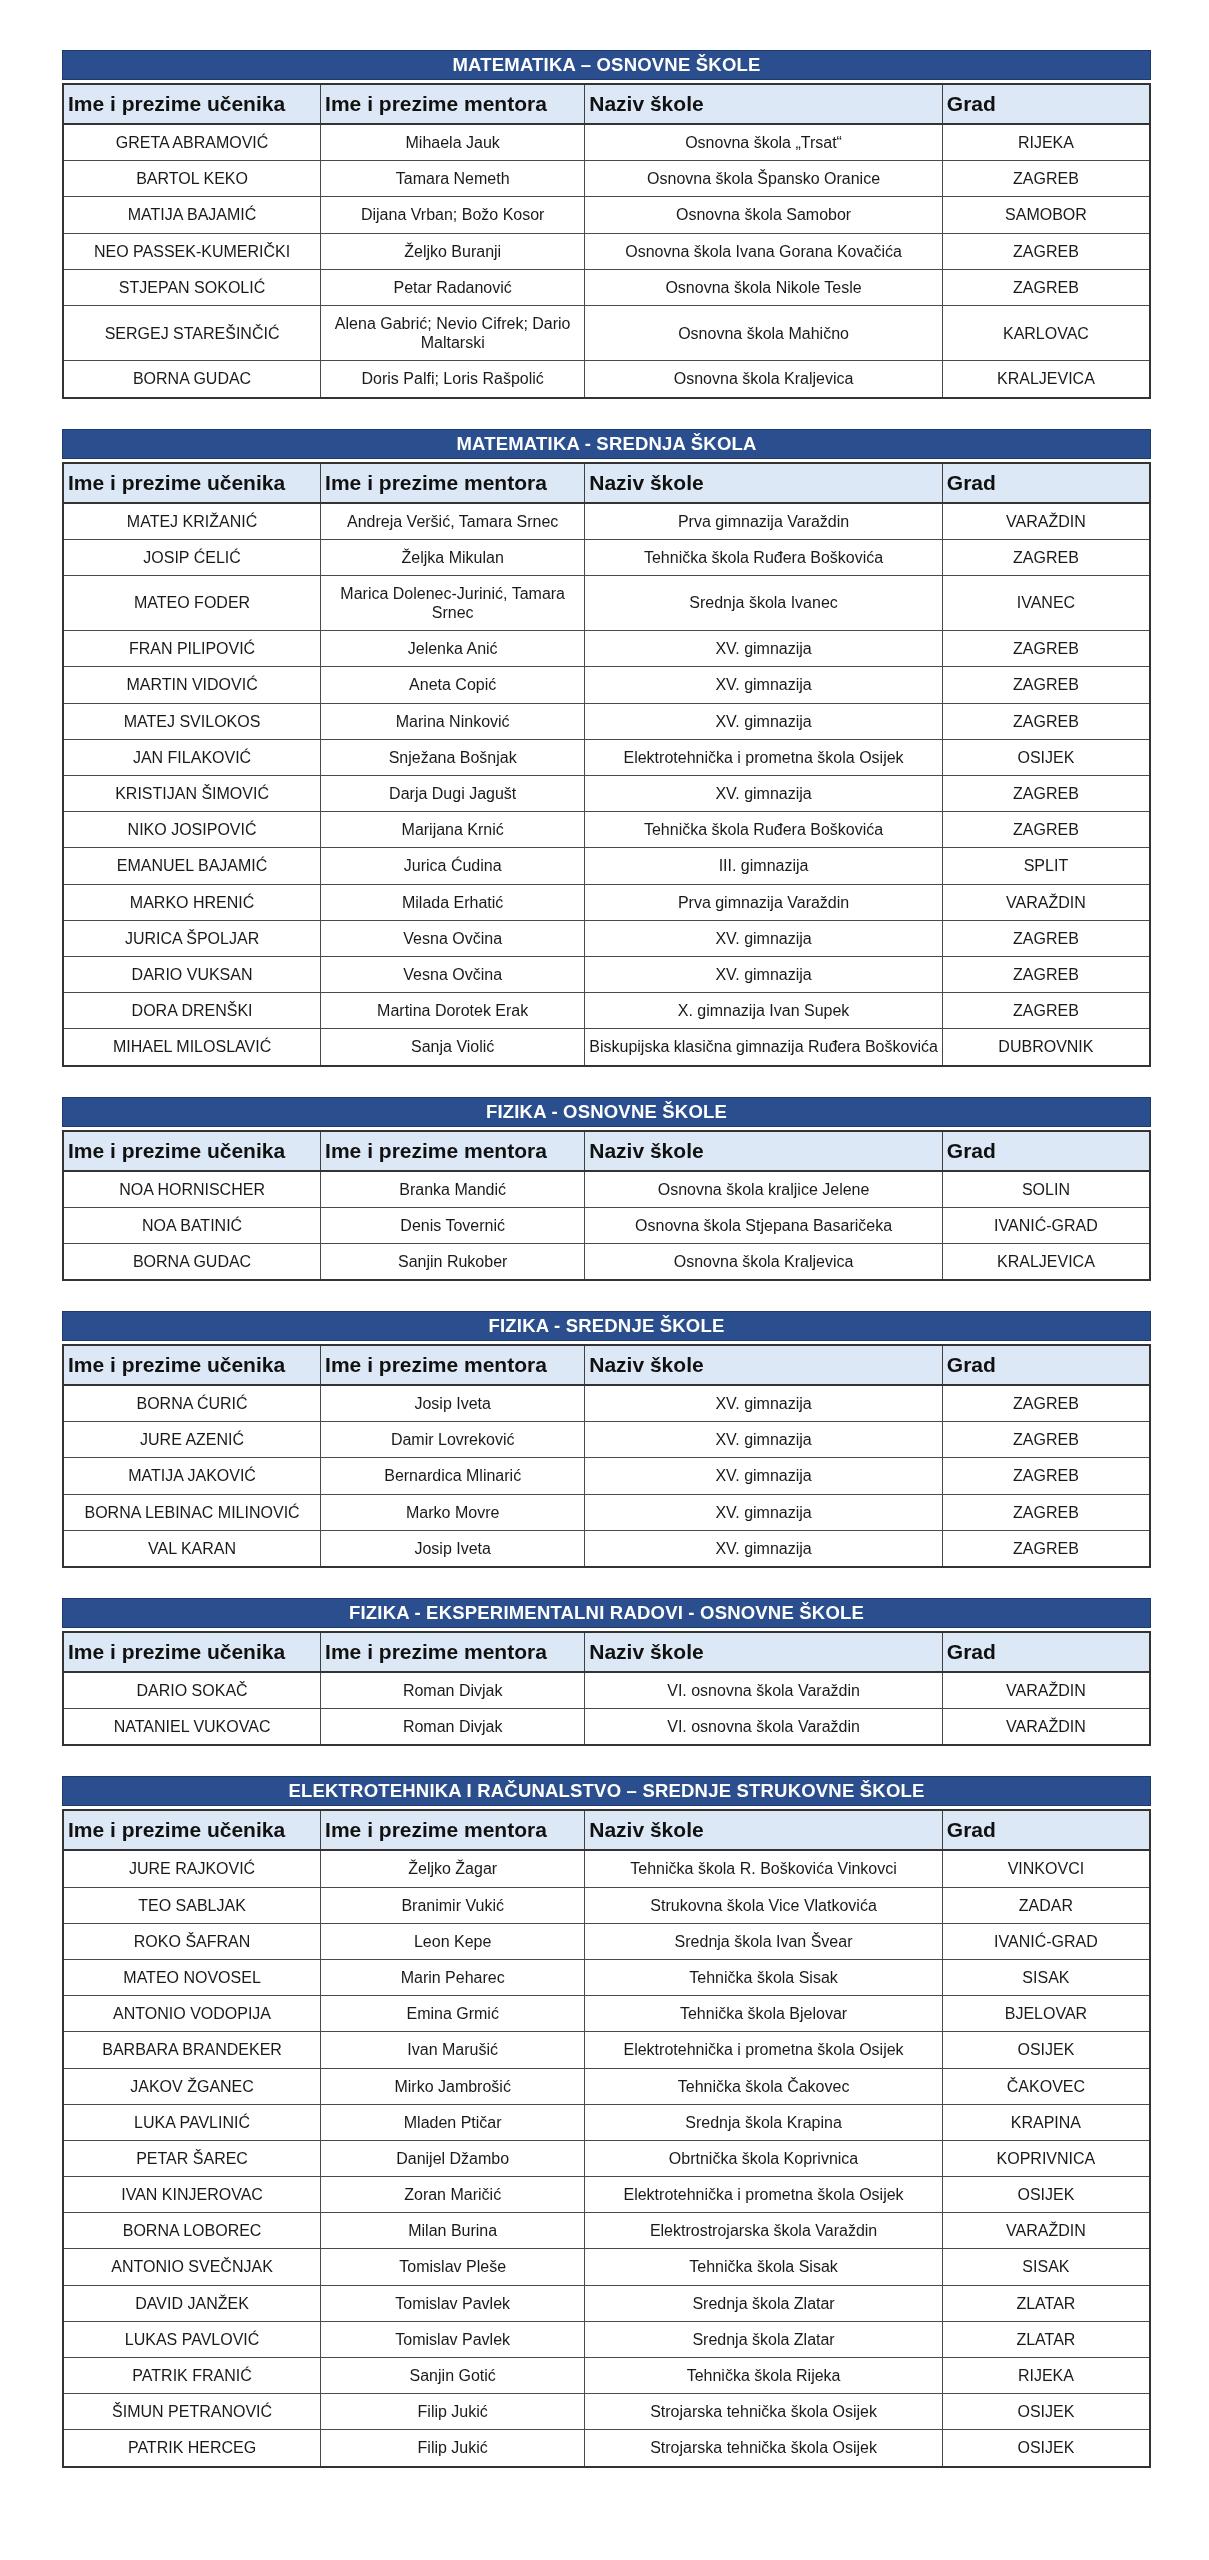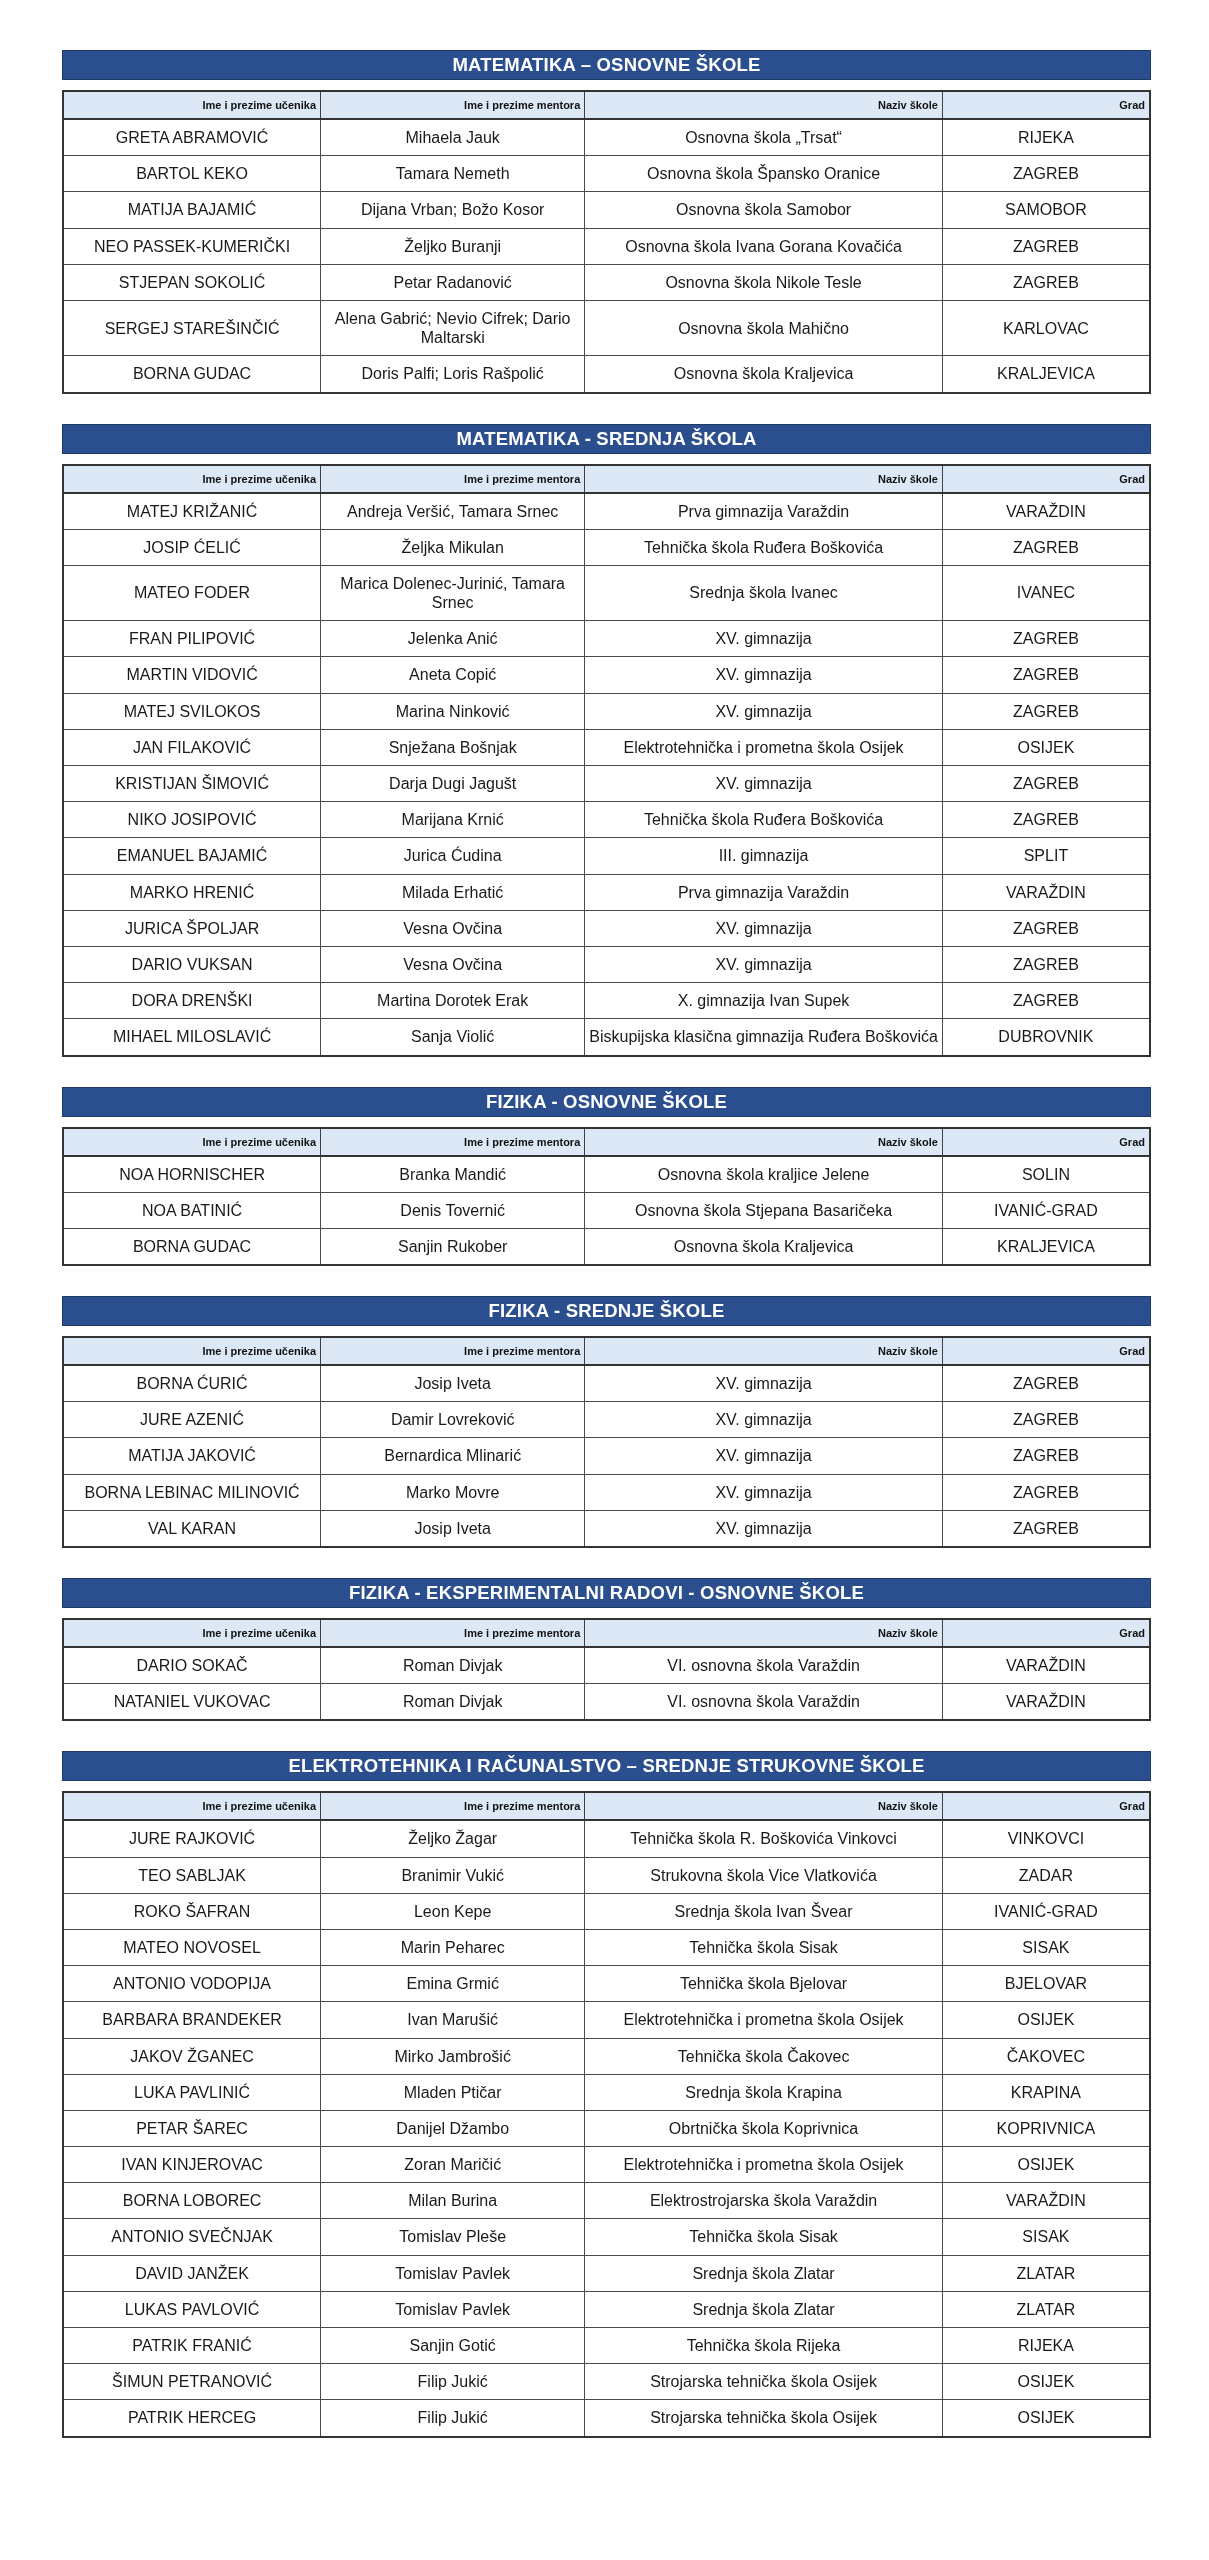--- a/index.html
+++ b/index.html
@@ -27,40 +27,40 @@
     height: 30px;
     background: #2B4F8E;
     border: 1px solid #1E3A69;
     color: #ffffff;
     font-weight: bold;
     font-size: 18.5px;
     letter-spacing: 0.2px;
     display: flex;
     align-items: center;
     justify-content: center;
-    margin-bottom: 10px;
+    margin-bottom: 3px;
   }
   table.results {
     width: 100%;
     border-collapse: collapse;
     table-layout: fixed;
     border: 2px solid #333333;
   }
   table.results col.c1 { width: 23.7%; }
   table.results col.c2 { width: 24.3%; }
   table.results col.c3 { width: 32.9%; }
   table.results col.c4 { width: 19.1%; }
   table.results th {
     background: #DCE8F6;
     border: 1px solid #404040;
     border-bottom: 2px solid #333333;
-    font-size: 11px;
+    font-size: 21px;
     font-weight: bold;
     padding: 7px 4px;
-    text-align: right;
+    text-align: left;
     color: #111111;
   }
   table.results td {
     border: 1px solid #4a4a4a;
     font-size: 16px;
     padding: 8px 4px;
     text-align: center;
     vertical-align: middle;
     line-height: 1.2;
     background: #ffffff;

